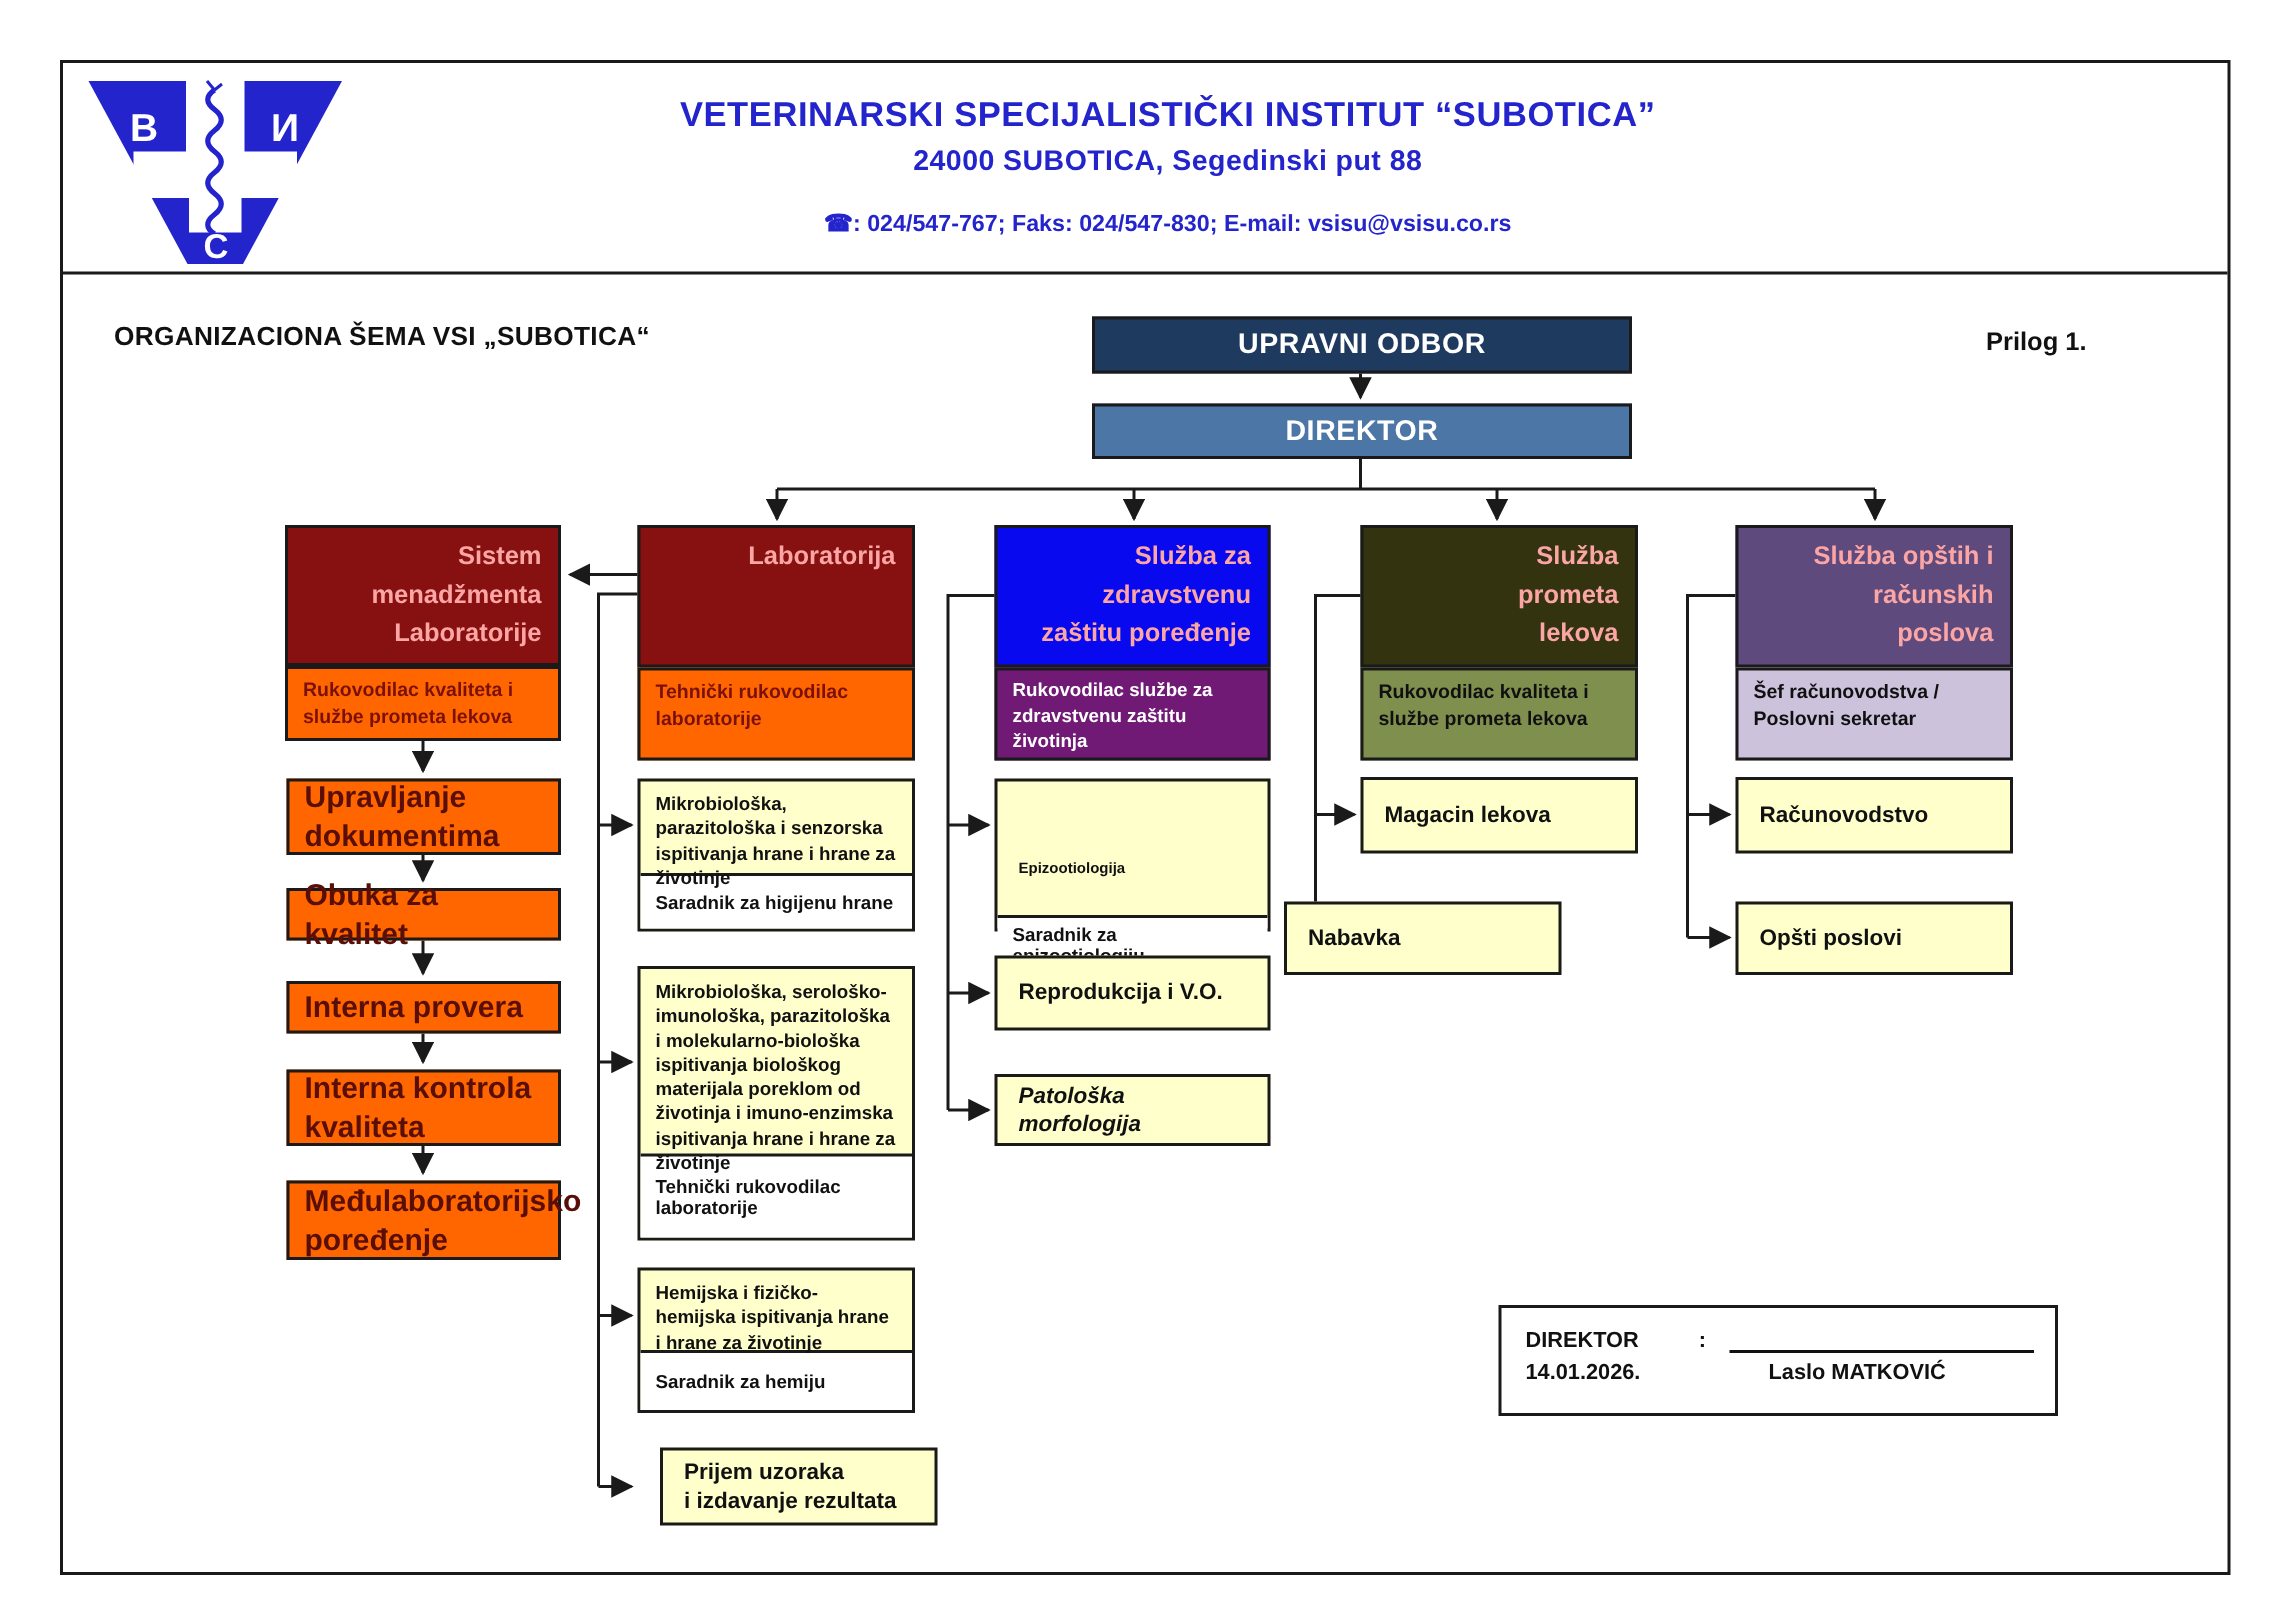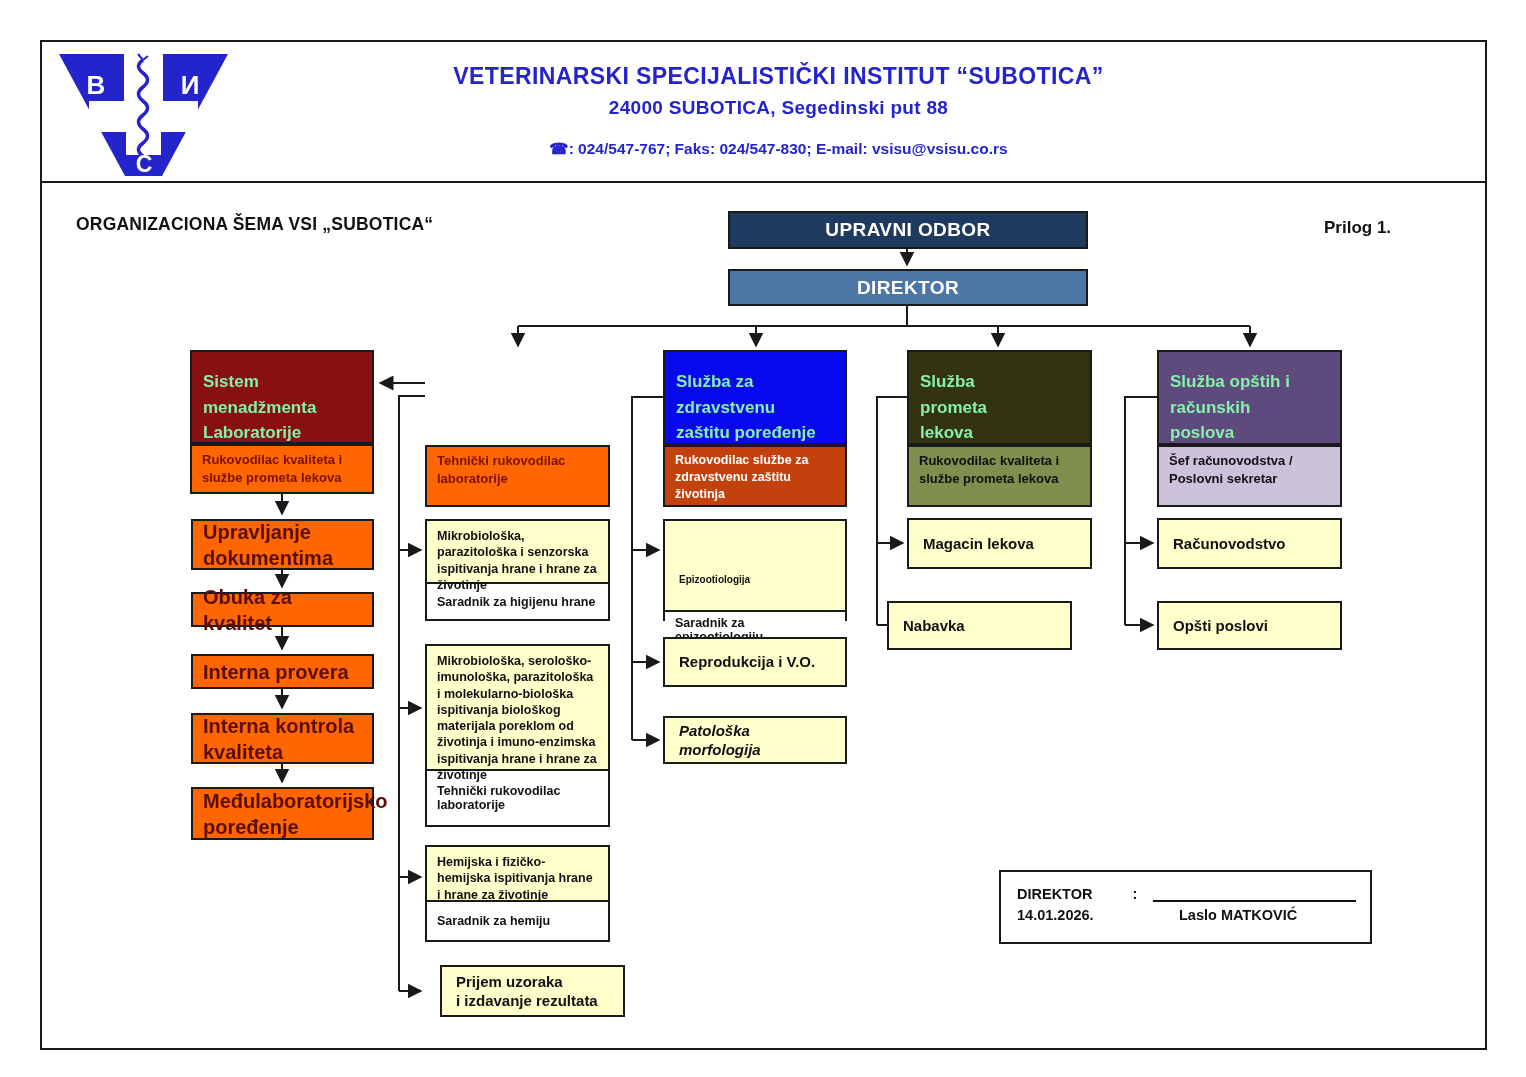--- a/index.html
+++ b/index.html
@@ -13,21 +13,21 @@
   .logo { position:absolute; left:14px; top:9px; }
   .lh-text { position:absolute; left:30px; top:0; width:calc(100% - 30px); text-align:center; color:#2424CC; }
   .lh-title   { margin-top:21px; font-size:23px; font-weight:bold; letter-spacing:0.4px; }
   .lh-address { margin-top:7px;  font-size:19px; font-weight:bold; letter-spacing:0.3px; }
   .lh-contact { margin-top:21px; font-size:15.5px; font-weight:bold; }
   
   .box { position:absolute; border:2px solid #1a1a1a; box-sizing:border-box;
          font-weight:bold; white-space:pre-line; }
   .ctr { display:flex; align-items:center; justify-content:center; color:#fff;
          font-size:19px; letter-spacing:0.4px; }
-  .hdr { color:#86efac; font-size:17px; line-height:1.5; padding:17px 11px; }
+  .hdr { color:#fca5a5; font-size:17px; line-height:1.5; padding:6px 11px;text-align:right; }
   .sub { font-size:13px; line-height:1.35; padding:5px 10px; }
   .chain { background:#FF6600; color:#5a0e08; font-size:20px; line-height:1.3;
            display:flex; align-items:center; padding:0 10px; }
   .solid { background:#FFFFCC; font-size:15px; display:flex; align-items:center;
            padding:0 14px; color:#111; line-height:1.3; }
   .split { background:#FFFFCC; padding:0; white-space:normal; color:#111; }
   .u-title { font-size:12.5px; line-height:1.3; padding:7px 10px; box-sizing:border-box; }
   .u-title-lg { font-size:10px; display:flex; align-items:center; padding:0 14px; box-sizing:border-box;margin-top:28px; }
   .u-staff { background:#fff; border-top:2px solid #1a1a1a; font-size:12.5px;
              display:flex; align-items:center; padding:0 10px; box-sizing:border-box; }
@@ -127,54 +127,55 @@
     <div class="box sub" style="left:148px;top:402px;width:184px;height:50px;background:#FF6600;color:#7a1008;">Rukovodilac kvaliteta i službe prometa lekova</div>
     <div class="box chain" style="left:149px;top:477px;width:183px;height:51px;">Upravljanje
 dokumentima</div>
     <div class="box chain" style="left:149px;top:550px;width:183px;height:35px;">Obuka za kvalitet</div>
     <div class="box chain" style="left:149px;top:612px;width:183px;height:35px;">Interna provera</div>
     <div class="box chain" style="left:149px;top:671px;width:183px;height:51px;">Interna kontrola
 kvaliteta</div>
     <div class="box chain" style="left:149px;top:745px;width:183px;height:53px;">Međulaboratorijsko
 poređenje</div>
 
+    <div class="box hdr" style="left:383px;top:308px;width:185px;height:95px;background:#871110;">Laboratorija</div>
     <div class="box sub" style="left:383px;top:403px;width:185px;height:62px;background:#FF6600;color:#7a1008;">Tehnički rukovodilac
 laboratorije</div>
     <div class="box split" style="left:383px;top:477px;width:185px;height:102px;">
       <div class="u-title" style="height:61px;">Mikrobiološka, parazitološka i senzorska ispitivanja hrane i hrane za životinje</div>
       <div class="u-staff" style="height:37px;">Saradnik za higijenu hrane</div>
     </div>
     <div class="box split" style="left:383px;top:602px;width:185px;height:183px;">
       <div class="u-title" style="height:123px;padding-left:10px;">Mikrobiološka, serološko-imunološka, parazitološka i molekularno-biološka ispitivanja biološkog materijala poreklom od životinja i imuno-enzimska ispitivanja hrane i hrane za životinje</div>
       <div class="u-staff" style="height:56px;">Tehnički rukovodilac laboratorije</div>
     </div>
     <div class="box split" style="left:383px;top:803px;width:185px;height:97px;">
       <div class="u-title" style="height:53px;">Hemijska i fizičko-hemijska ispitivanja hrane i hrane za životinje</div>
       <div class="u-staff" style="height:40px;">Saradnik za hemiju</div>
     </div>
     <div class="box solid" style="left:383px;top:923px;width:185px;height:52px;white-space:pre-line;margin-left:15px;">Prijem uzoraka
 i izdavanje rezultata</div>
 
     <div class="box hdr" style="left:621px;top:308px;width:184px;height:95px;background:#0909F0;">Služba za
 zdravstvenu
 zaštitu poređenje</div>
-    <div class="box sub" style="left:621px;top:403px;width:184px;height:62px;background:#c2410c;color:#fff;font-size:12.5px;">Rukovodilac službe za zdravstvenu zaštitu životinja</div>
+    <div class="box sub" style="left:621px;top:403px;width:184px;height:62px;background:#701a75;color:#fff;font-size:12.5px;">Rukovodilac službe za zdravstvenu zaštitu životinja</div>
     <div class="box split" style="left:621px;top:477px;width:184px;height:102px;">
       <div class="u-title-lg" style="height:61px;">Epizootiologija</div>
       <div class="u-staff" style="height:37px;">Saradnik za epizootiologiju</div>
     </div>
     <div class="box solid" style="left:621px;top:595px;width:184px;height:50px;">Reprodukcija i V.O.</div>
     <div class="box solid" style="left:621px;top:674px;width:184px;height:48px;font-style:italic;">Patološka morfologija</div>
 
     <div class="box hdr" style="left:865px;top:308px;width:185px;height:95px;background:#343310;">Služba
 prometa
 lekova</div>
     <div class="box sub" style="left:865px;top:403px;width:185px;height:62px;background:#7E8F4E;color:#101010;">Rukovodilac kvaliteta i službe prometa lekova</div>
     <div class="box solid" style="left:865px;top:476px;width:185px;height:51px;">Magacin lekova</div>
-    <div class="box solid" style="left:845px;top:559px;width:185px;height:49px;">Nabavka</div>
+    <div class="box solid" style="left:814px;top:559px;width:185px;height:49px;">Nabavka</div>
 
     <div class="box hdr" style="left:1115px;top:308px;width:185px;height:95px;background:#5F4A7D;">Služba opštih i
 računskih
 poslova</div>
     <div class="box sub" style="left:1115px;top:403px;width:185px;height:62px;background:#CCC2DC;color:#101010;">Šef računovodstva /
 Poslovni sekretar</div>
     <div class="box solid" style="left:1115px;top:476px;width:185px;height:51px;">Računovodstvo</div>
     <div class="box solid" style="left:1115px;top:559px;width:185px;height:49px;">Opšti poslovi</div>
 
     <div class="sig">

